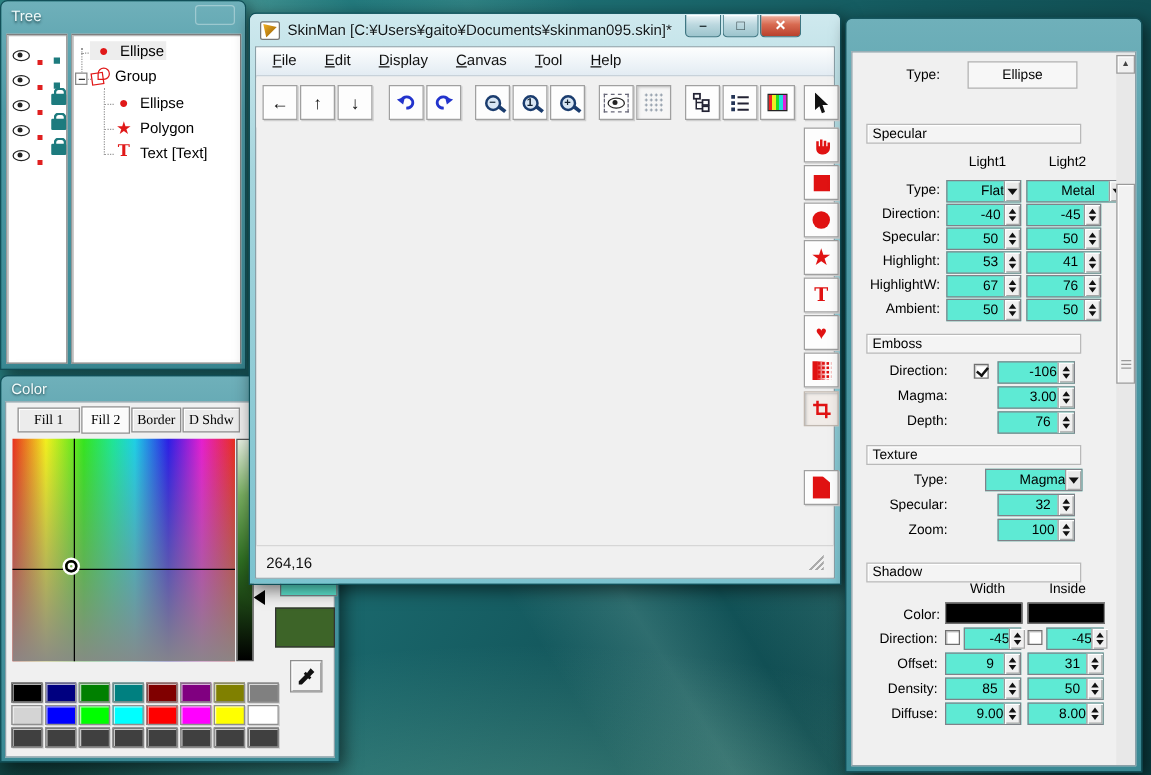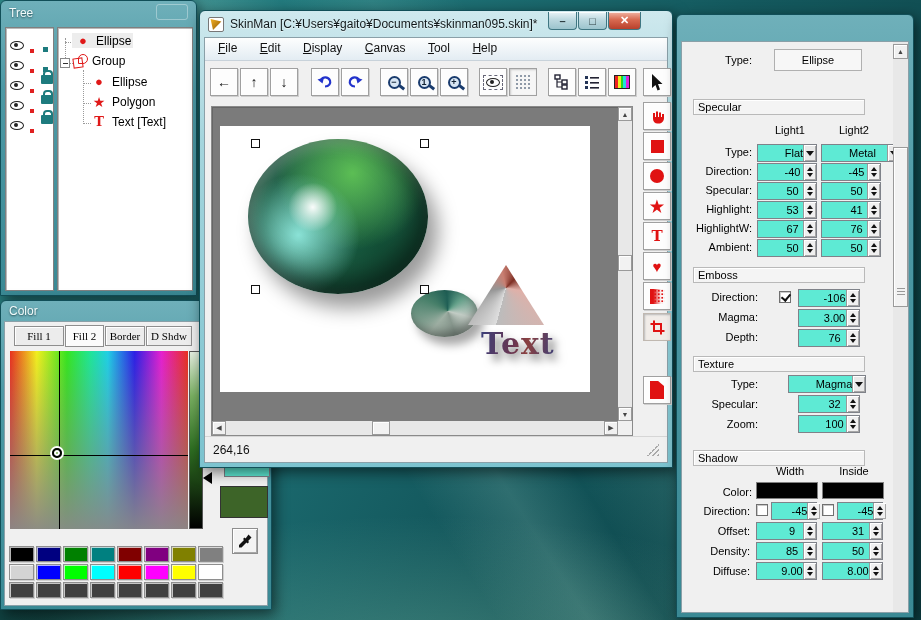--- a/index.html
+++ b/index.html
@@ -343,46 +343,20 @@
             <rect x="6" y="8" width="9" height="1.6" fill="#223"></rect>
           <rect x="1" y="12" width="3" height="3" fill="#235"></rect>
             <rect x="6" y="13" width="9" height="1.6" fill="#223"></rect>
         </svg>
       </div>
       <div class="tbtn">
           <span class="barsglyph"></span>
         </div>
     </div>
 
-    <div style="position:absolute;left:6px;top:68px;width:422px;height:330px;border:1px solid #8a8a8a;box-shadow:inset 1px 1px 0 #666;background:#7b7b7b;">
-
-      <div style="position:absolute;left:8px;top:19px;width:370px;height:266px;background:#fff;">
-        <div class="orb" style="left:28px;top:13px;width:180px;height:155px;"></div>
-        <div class="mini-orb" style="left:191px;top:164px;width:67px;height:47px;"></div>
-        <div class="cone" style="left:248px;top:139px;width:76px;height:60px;"></div>
-        <div class="art-text" style="left:261px;top:200px;">Text</div>
-        <div class="handle" style="left:31px;top:13px;"></div>
-        <div class="handle" style="left:200px;top:13px;"></div>
-        <div class="handle" style="left:31px;top:159px;"></div>
-        <div class="handle" style="left:200px;top:159px;"></div>
-      </div>
-
-      <div class="sb-track" style="position:absolute;right:0;top:0;width:14px;bottom:14px;">
-        <div class="sb-btn" style="position:absolute;left:0;top:0;width:14px;height:14px;">▲</div>
-        <div class="sb-thumb" style="position:absolute;left:0;top:148px;width:14px;height:16px;"></div>
-        <div class="sb-btn" style="position:absolute;left:0;bottom:0;width:14px;height:14px;">▼</div>
-      </div>
-
-      <div class="sb-track" style="position:absolute;left:0;bottom:0;height:14px;right:14px;">
-        <div class="sb-btn" style="position:absolute;left:0;top:0;width:14px;height:14px;">◀</div>
-        <div class="sb-thumb" style="position:absolute;left:160px;top:0;width:18px;height:14px;"></div>
-        <div class="sb-btn" style="position:absolute;right:0;top:0;width:14px;height:14px;">▶</div>
-      </div>
-      <div style="position:absolute;right:0;bottom:0;width:14px;height:14px;background:#f0f0f0;"></div>
-    </div>
 
     <div class="pbtn" style="top:30px;">
       <svg width="15" height="17" viewBox="0 0 15 17">
         <path d="M2,0 L2,14 L5.5,11 L7.5,16.5 L10,15.5 L8,10 L12.5,10 Z" fill="#111"></path>
       </svg>
     </div>
     <div class="pbtn" style="top:64px;">
       <svg width="15" height="15" viewBox="0 0 15 15">
         <path d="M3,8 V4 h2 v4 M6,8 V2.5 h2 V8 M9,8 V3.5 h2 V8 M12,8 V5 h2 v4 c0,3.5 -2.5,5.5 -5.5,5.5 h-1 c-2.5,0 -4.5,-2 -4.5,-4.5 V8 z" fill="#e01212"></path>
       </svg>

